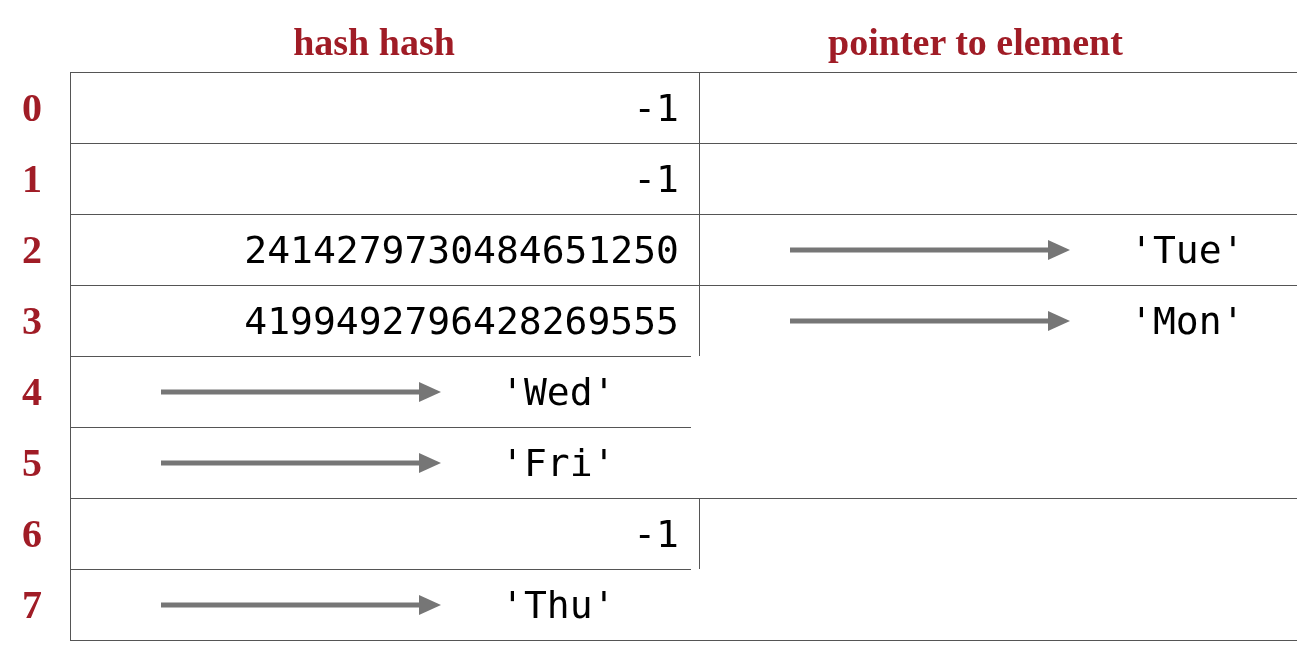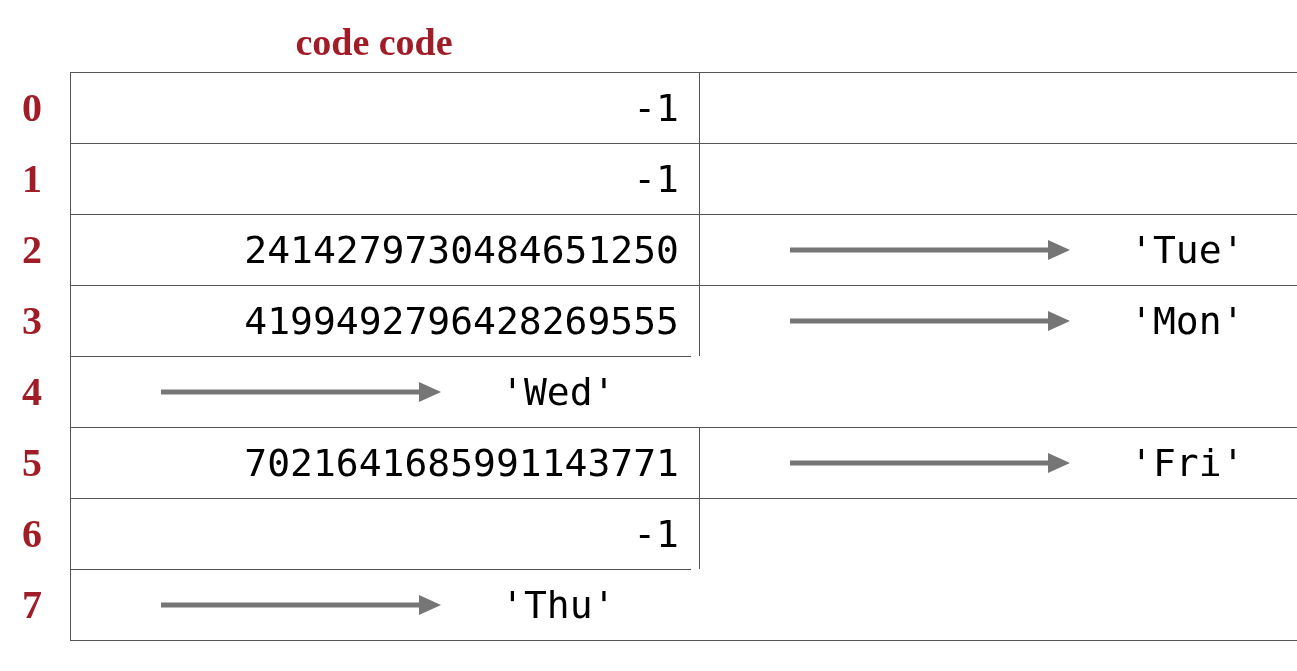--- a/index.html
+++ b/index.html
@@ -93,21 +93,22 @@
     padding-left: 2px;
   }
 </style>
 </head>
 <body>
 
 <div class="wrapper">
 
   <div class="headers">
     <div class="index-gutter"></div>
-    <div class="col-header col-hash">code code</div>
+    <div class="col-header col-hash">hash hash</div>
+    <div class="col-header col-ptr">pointer to element</div>
   </div>
 
   <div class="rows-outer">
     <div class="indices" id="indices">
         <div class="index-label">0</div>
         <div class="index-label">1</div>
         <div class="index-label">2</div>
         <div class="index-label">3</div>
         <div class="index-label">4</div>
         <div class="index-label">5</div>
@@ -158,21 +159,20 @@
             <div class="arrow-area">
 <svg viewBox="0 0 280 24" width="280" height="24">
   <line x1="0" y1="12" x2="258" y2="12" stroke="#767676" stroke-width="5"></line>
   <polygon points="258,2 280,12 258,22" fill="#767676"></polygon>
 </svg>
             </div>
             <div class="value-area">'Wed'</div>
           </div>
         </div>
         <div class="row">
-          <div class="cell hash-cell">7021641685991143771</div>
           <div class="cell ptr-cell">
             <div class="arrow-area">
 <svg viewBox="0 0 280 24" width="280" height="24">
   <line x1="0" y1="12" x2="258" y2="12" stroke="#767676" stroke-width="5"></line>
   <polygon points="258,2 280,12 258,22" fill="#767676"></polygon>
 </svg>
             </div>
             <div class="value-area">'Fri'</div>
           </div>
         </div>

